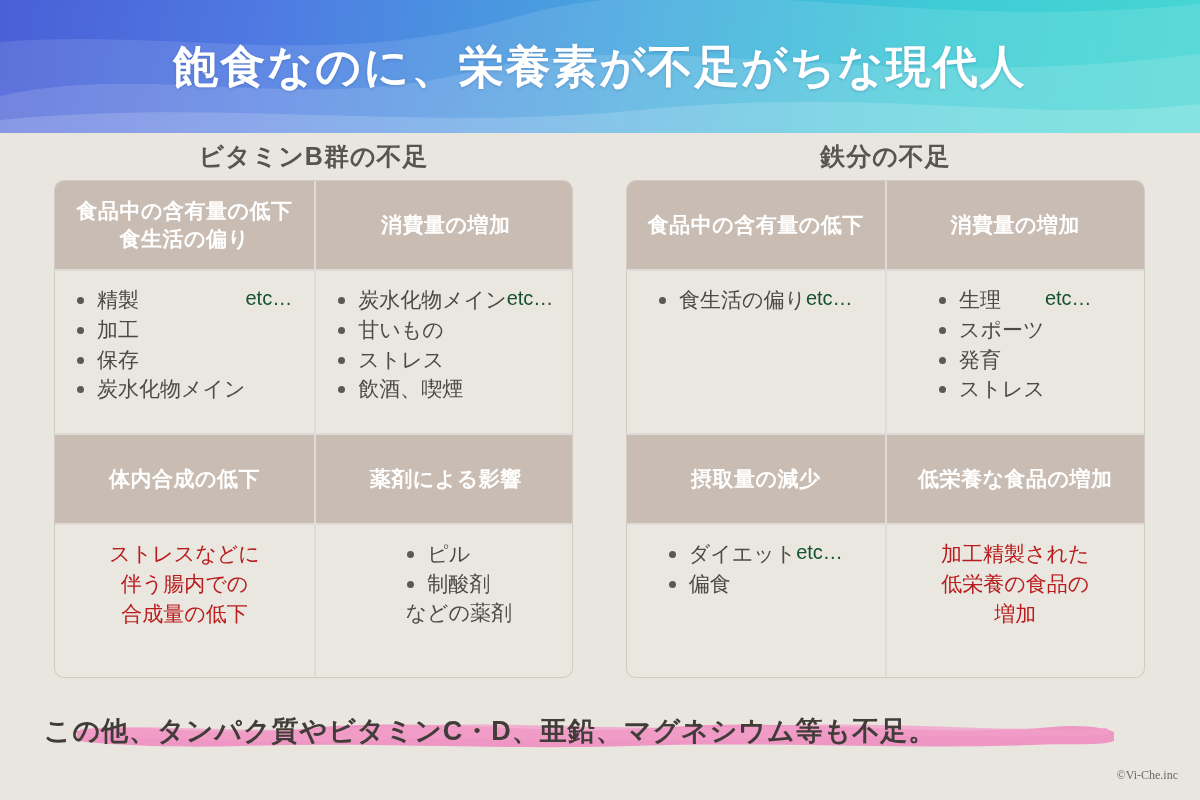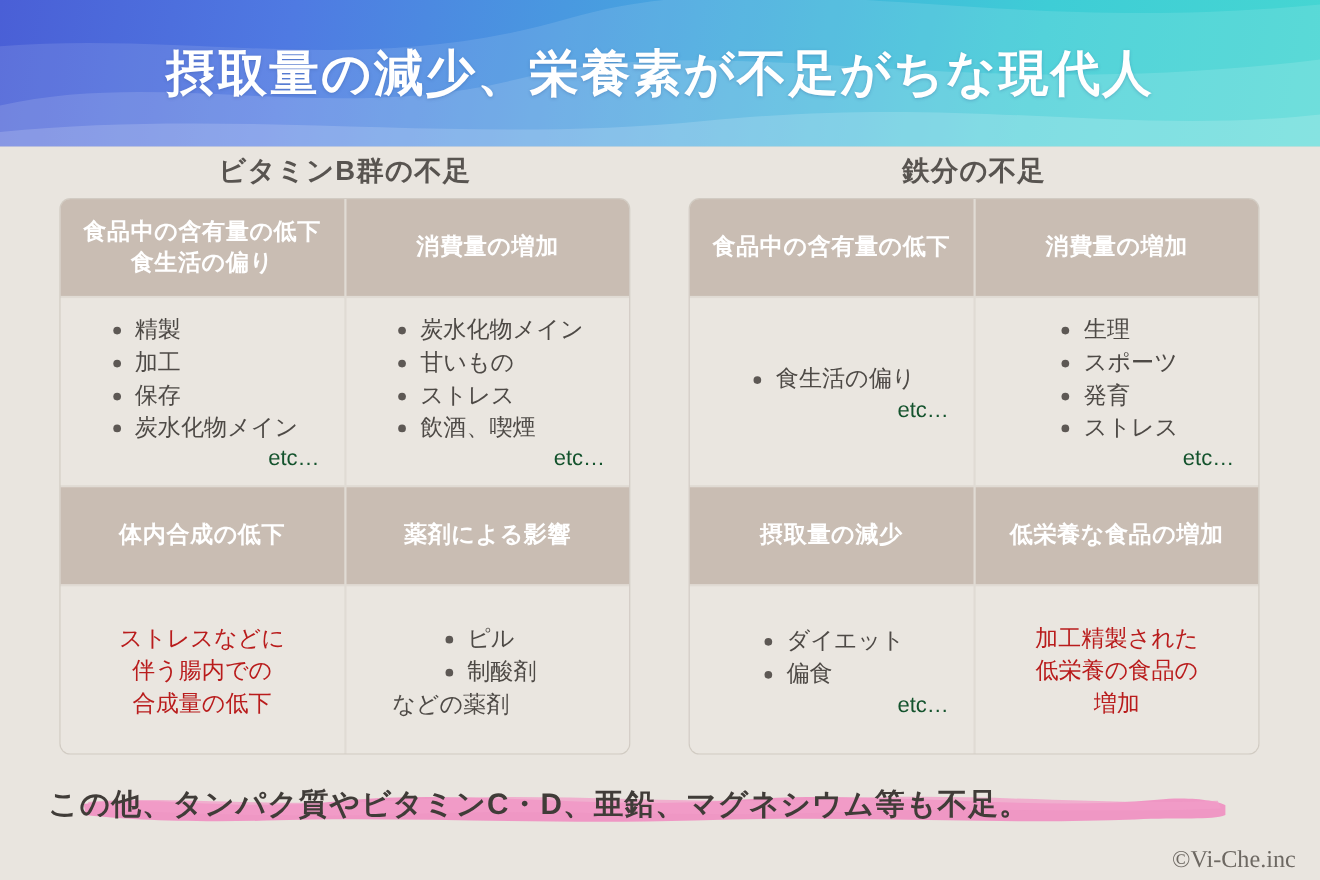--- a/index.html
+++ b/index.html
@@ -99,21 +99,21 @@
     min-height: 88px;
   }
 
   .cell-body {
     background: #eae6e0;
     color: #4e4a46;
     font-size: 21px;
     padding: 14px 16px 12px 16px;
     min-height: 160px;
     display: flex;
-    flex-direction: column;
+    flex-direction: row;
     justify-content: center;
   }
   .cell-body.tall  { min-height: 162px; }
   .cell-body.short { min-height: 152px; }
 
   ul.bullets {
     list-style: none;
     margin: 0 auto;
     padding: 0;
     display: inline-block;
@@ -177,35 +177,35 @@
     font-weight: bold;
     color: #403c38;
     letter-spacing: 1px;
     white-space: nowrap;
   }
   #copyright {
     position: absolute;
     right: 22px;
     top: 768px;
     font-family: "Liberation Serif", "DejaVu Serif", serif;
-    font-size: 22px;
+    font-size: 12px;
     color: #6d6862;
     white-space: nowrap;
   }
 </style>
 </head>
 <body>
 
 <div id="header-banner">
   <svg id="header-waves" viewBox="0 0 1200 133" preserveAspectRatio="none">
     <path d="M0,42 C180,28 330,72 520,16 C700,-36 900,34 1200,4 L1200,133 L0,133 Z" fill="#ffffff" opacity="0.11"></path>
     <path d="M0,96 C150,62 300,114 470,72 C660,24 860,96 1200,54 L1200,133 L0,133 Z" fill="#ffffff" opacity="0.13"></path>
     <path d="M0,120 C220,98 420,132 640,110 C880,86 1020,124 1200,104 L1200,133 L0,133 Z" fill="#ffffff" opacity="0.16"></path>
   </svg>
-  <div id="header-title">摂取量の減少、栄養素が不足がちな現代人</div>
+  <div id="header-title">飽食なのに、栄養素が不足がちな現代人</div>
 </div>
 
 <div id="main-area">
 
   <div class="panel" id="panel-vitaminb">
     <div class="panel-title">ビタミンB群の不足</div>
     <div class="table-grid">
 
       <div class="cell-head" style="white-space: pre-line;">食品中の含有量の低下
 食生活の偏り</div>

